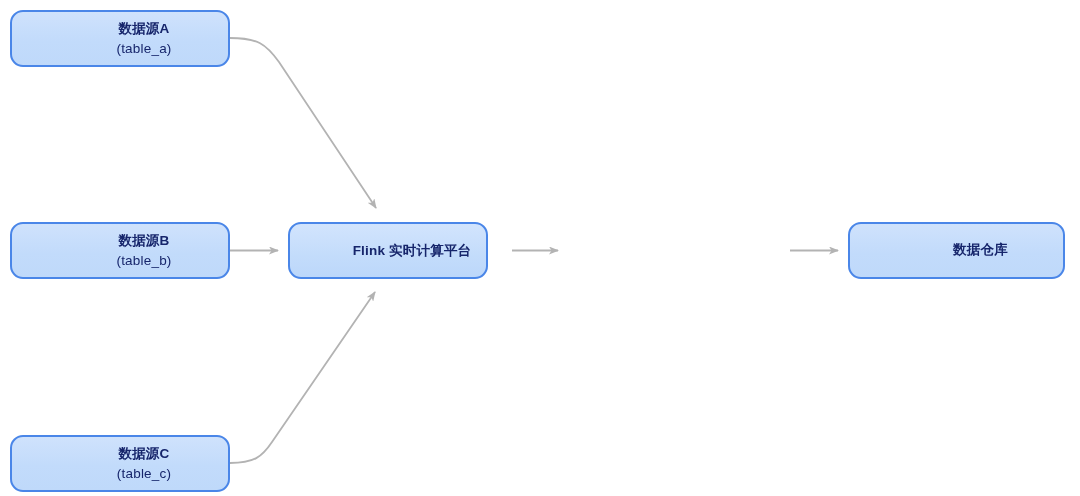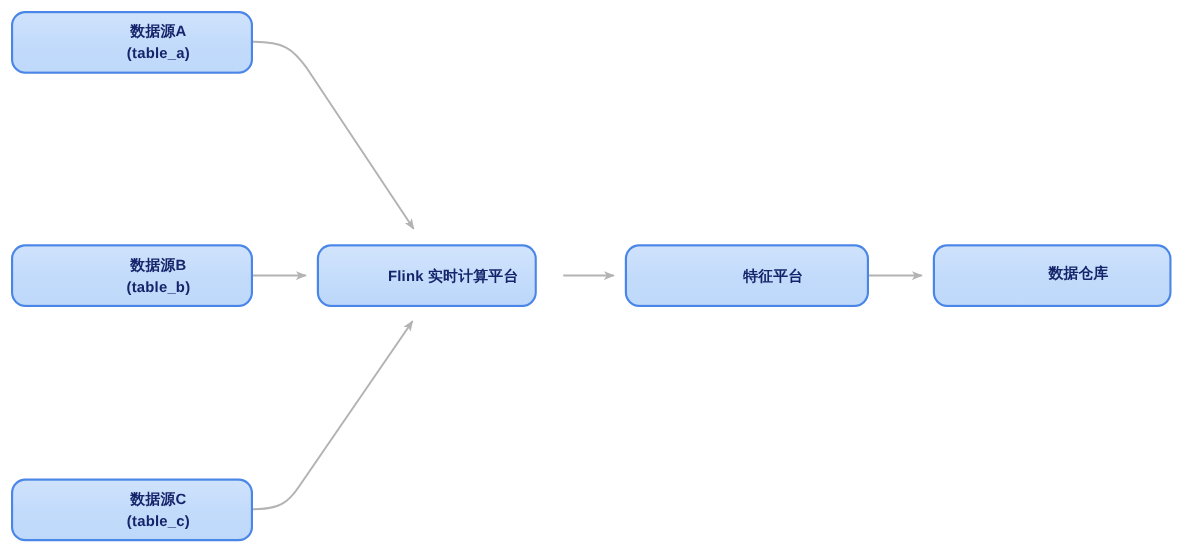--- a/index.html
+++ b/index.html
@@ -41,21 +41,21 @@
     justify-content: center;
     color: #16256b;
     font-size: 13.5px;
     font-weight: bold;
     line-height: 1.45;
     text-align: center;
     letter-spacing: 0.2px;
     padding-left: 48px;
   }
   .node .line2 {
-    font-weight: bold;
+    font-weight: normal;
   }
   .node-flink {
     background: linear-gradient(180deg, #d2e4fd 0%, #c3dcfb 60%, #bcd7fa 100%);
   }
 </style>
 </head>
 <body>
 
 <div id="canvas">
 
@@ -89,21 +89,18 @@
 
   <div class="node" style="left:10px; top:435px; width:220px; height:57px;">
     <span>数据源C</span>
     <span class="line2">(table_c)</span>
   </div>
 
   <div class="node node-flink" style="left:288px; top:222px; width:200px; height:57px;">
     <span>Flink 实时计算平台</span>
   </div>
 
-  <div class="node" style="left:568px; top:222px; width:222px; height:57px;">
-    <span>特征平台</span>
-  </div>
 
   <div class="node" style="left:848px; top:222px; width:217px; height:57px;font-family:Liberation Mono, monospace;">
     <span>数据仓库</span>
   </div>
 
 </div>
 
 </body></html>

